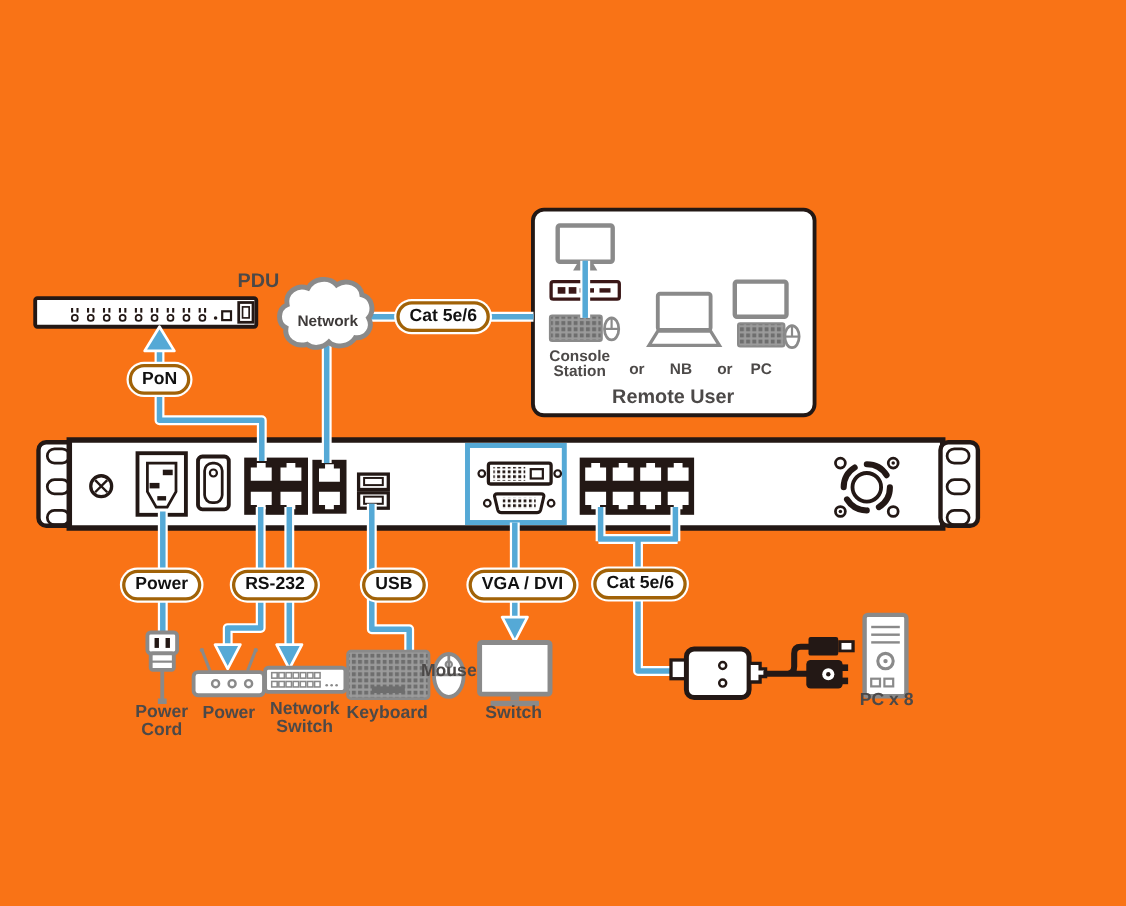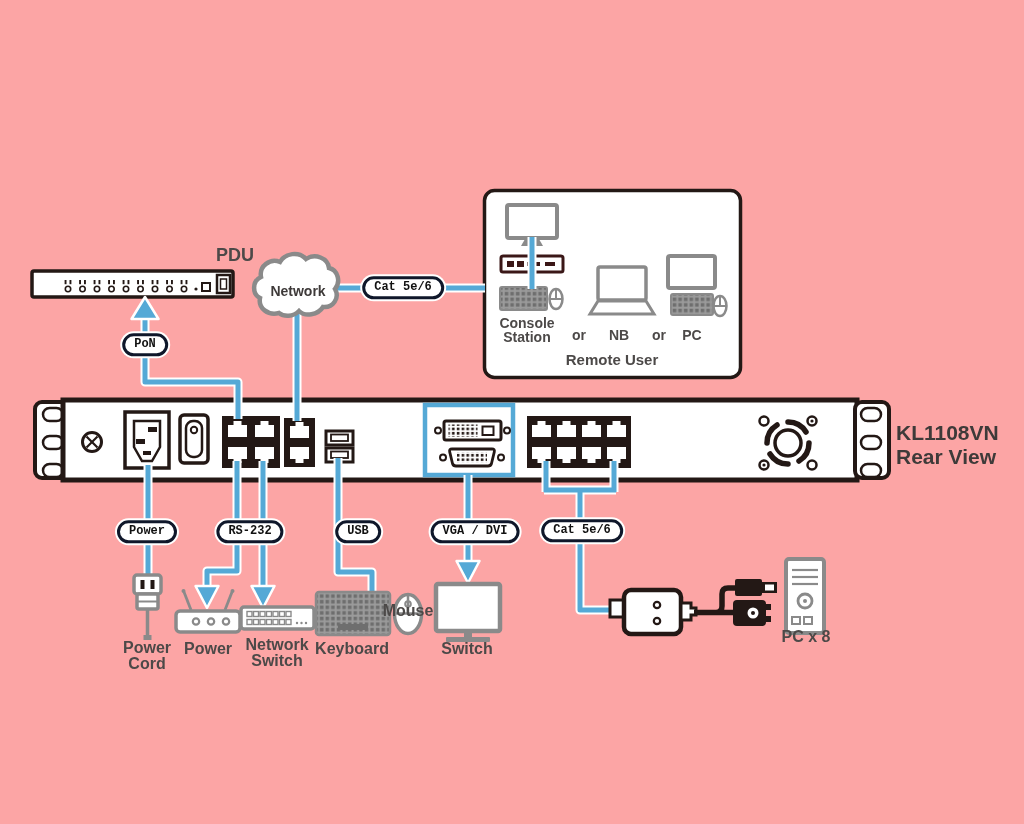--- a/index.html
+++ b/index.html
@@ -1,21 +1,21 @@
 <!DOCTYPE html>
 <html><head>
 <meta charset="utf-8">
 <style>
   html,body{margin:0;padding:0;background:#fff;}
-  #canvas{position:relative;width:1024px;height:824px;background:#fca5a5;overflow:hidden;
+  #canvas{position:relative;width:1024px;height:824px;background:#f97316;overflow:hidden;
           font-family:"Liberation Sans",sans-serif;}
   #diagram-svg{position:absolute;left:0;top:0;z-index:1;}
-  .pill{position:absolute;transform:translate(-50%,-50%);background:#fff;border:3px solid #0f172a;
-        border-radius:16px;padding:1px 9px 2px;font-weight:bold;font-size:12px;line-height:1.2;
-        color:#111;box-shadow:0 0 0 2px #fff;white-space:nowrap;z-index:5;font-family:Liberation Mono, monospace;}
+  .pill{position:absolute;transform:translate(-50%,-50%);background:#fff;border:3px solid #a16207;
+        border-radius:16px;padding:1px 9px 2px;font-weight:bold;font-size:16px;line-height:1.2;
+        color:#111;box-shadow:0 0 0 2px #fff;white-space:nowrap;z-index:5;}
   .lbl{position:absolute;transform:translateX(-50%);font-weight:bold;font-size:16px;line-height:16px;
        color:#4C4948;text-align:center;white-space:nowrap;z-index:4;}
   .lbl.sm{font-size:14px;line-height:14px;}
   .lbl.cloud{font-size:14px;color:#3E3A39;z-index:6;}
   .title{position:absolute;font-weight:bold;font-size:21px;line-height:24px;color:#3E3A39;
          white-space:nowrap;z-index:4;}
   .two>span{display:block;}
 </style>
 </head>
 <body>
@@ -331,34 +331,30 @@
 <div class="lbl cloud" style="left:298px;top:283px;">Network</div>
 
 <div class="pill" style="left:145px;top:345px;text-align:center;">PoN</div>
 <div class="pill" style="left:403px;top:288px;">Cat 5e/6</div>
 <div class="pill" style="left:147px;top:532px;">Power</div>
 <div class="pill" style="left:250px;top:532px;">RS-232</div>
 <div class="pill" style="left:358px;top:532px;">USB</div>
 <div class="pill" style="left:475px;top:532px;">VGA / DVI</div>
 <div class="pill" style="left:582px;top:531px;">Cat 5e/6</div>
 
-<div class="title" style="left:896px;top:421px;">
-  <span style="display:block;">KL1108VN</span>
-  <span style="display:block;">Rear View</span>
-</div>
 
 <div class="lbl sm two" style="left:527px;top:316px;">
   <span>Console</span>
   <span>Station</span>
 </div>
 <div class="lbl sm" style="left:579px;top:328px;">or</div>
 <div class="lbl sm" style="left:619px;top:328px;">NB</div>
 <div class="lbl sm" style="left:659px;top:328px;">or</div>
 <div class="lbl sm" style="left:692px;top:328px;">PC</div>
-<div class="lbl" style="left:612px;top:352px;font-size:15px;">Remote User</div>
+<div class="lbl" style="left:612px;top:352px;font-size:18px;">Remote User</div>
 
 <div class="lbl two" style="left:147px;top:640px;">
   <span>Power</span>
   <span>Cord</span>
 </div>
 <div class="lbl" style="left:208px;top:641px;">Power</div>
 <div class="lbl two" style="left:277px;top:637px;">
   <span>Network</span>
   <span>Switch</span>
 </div>

